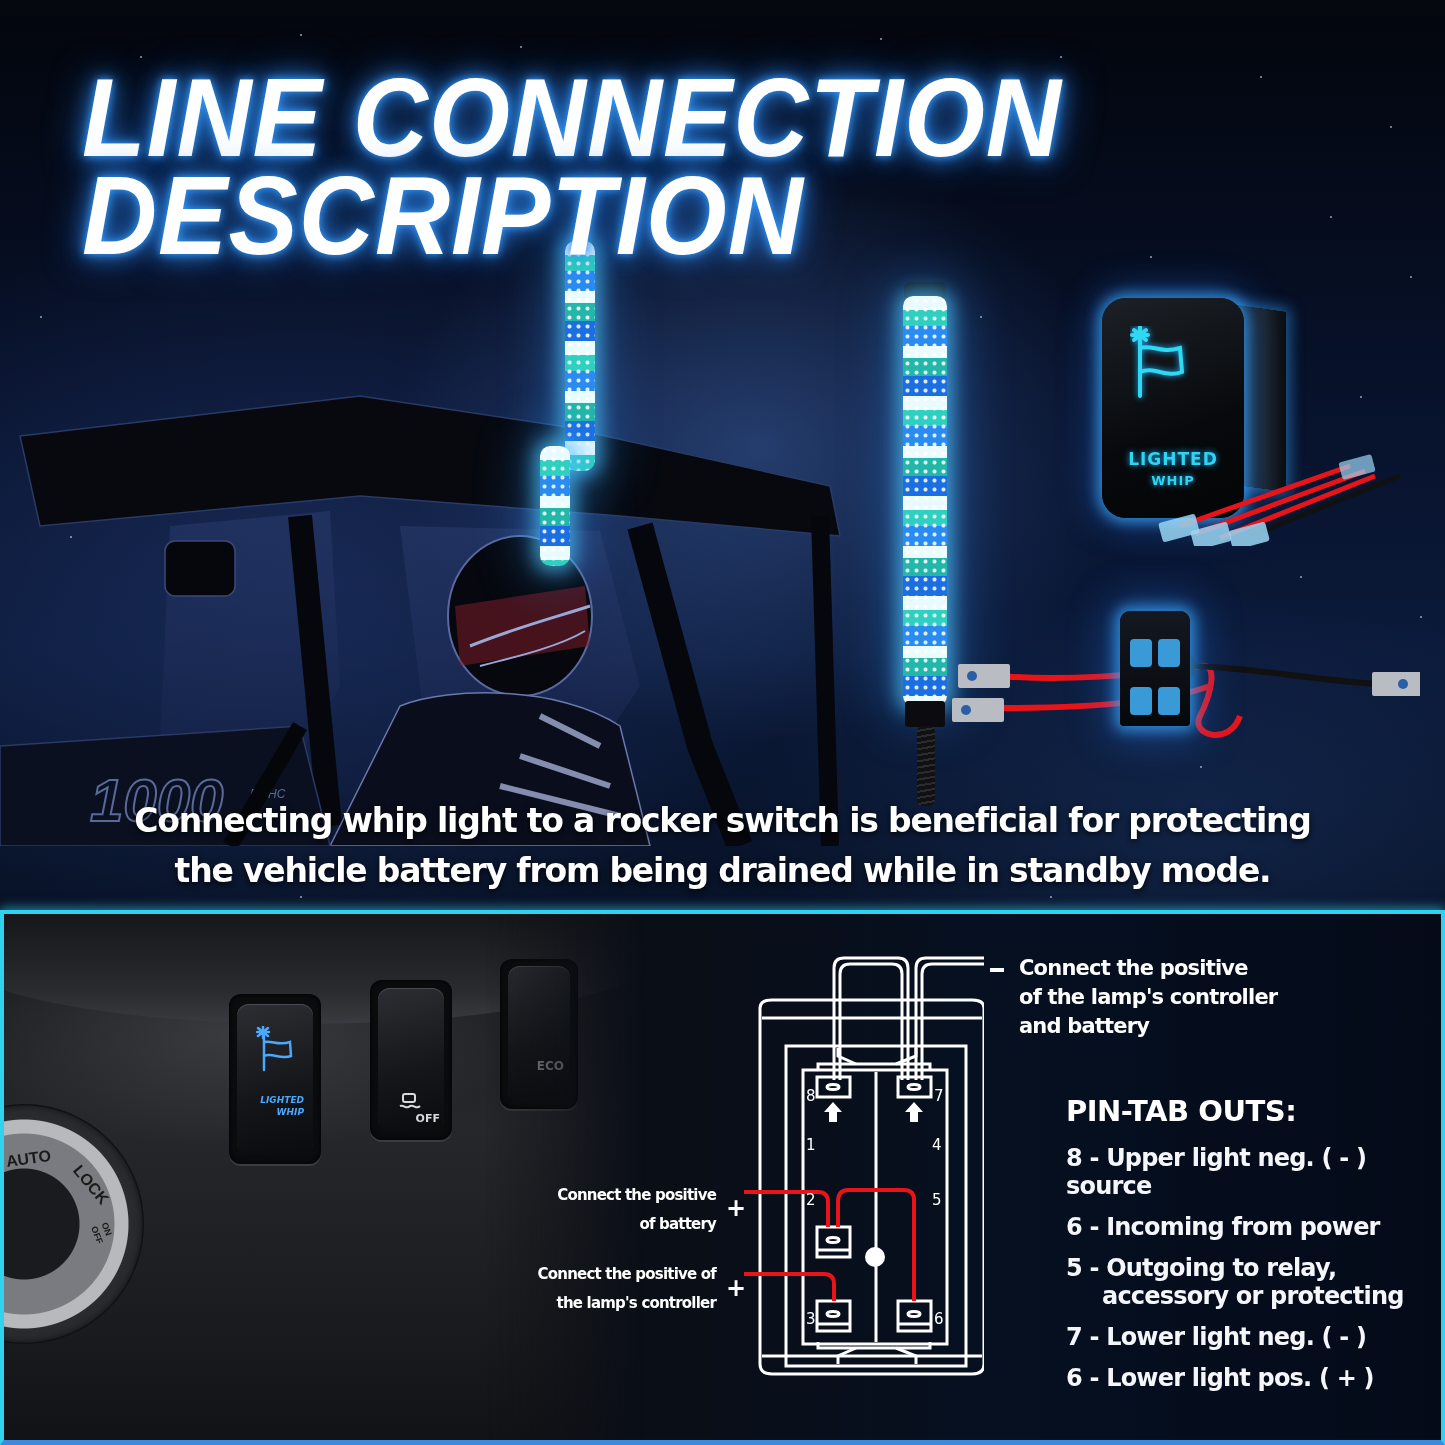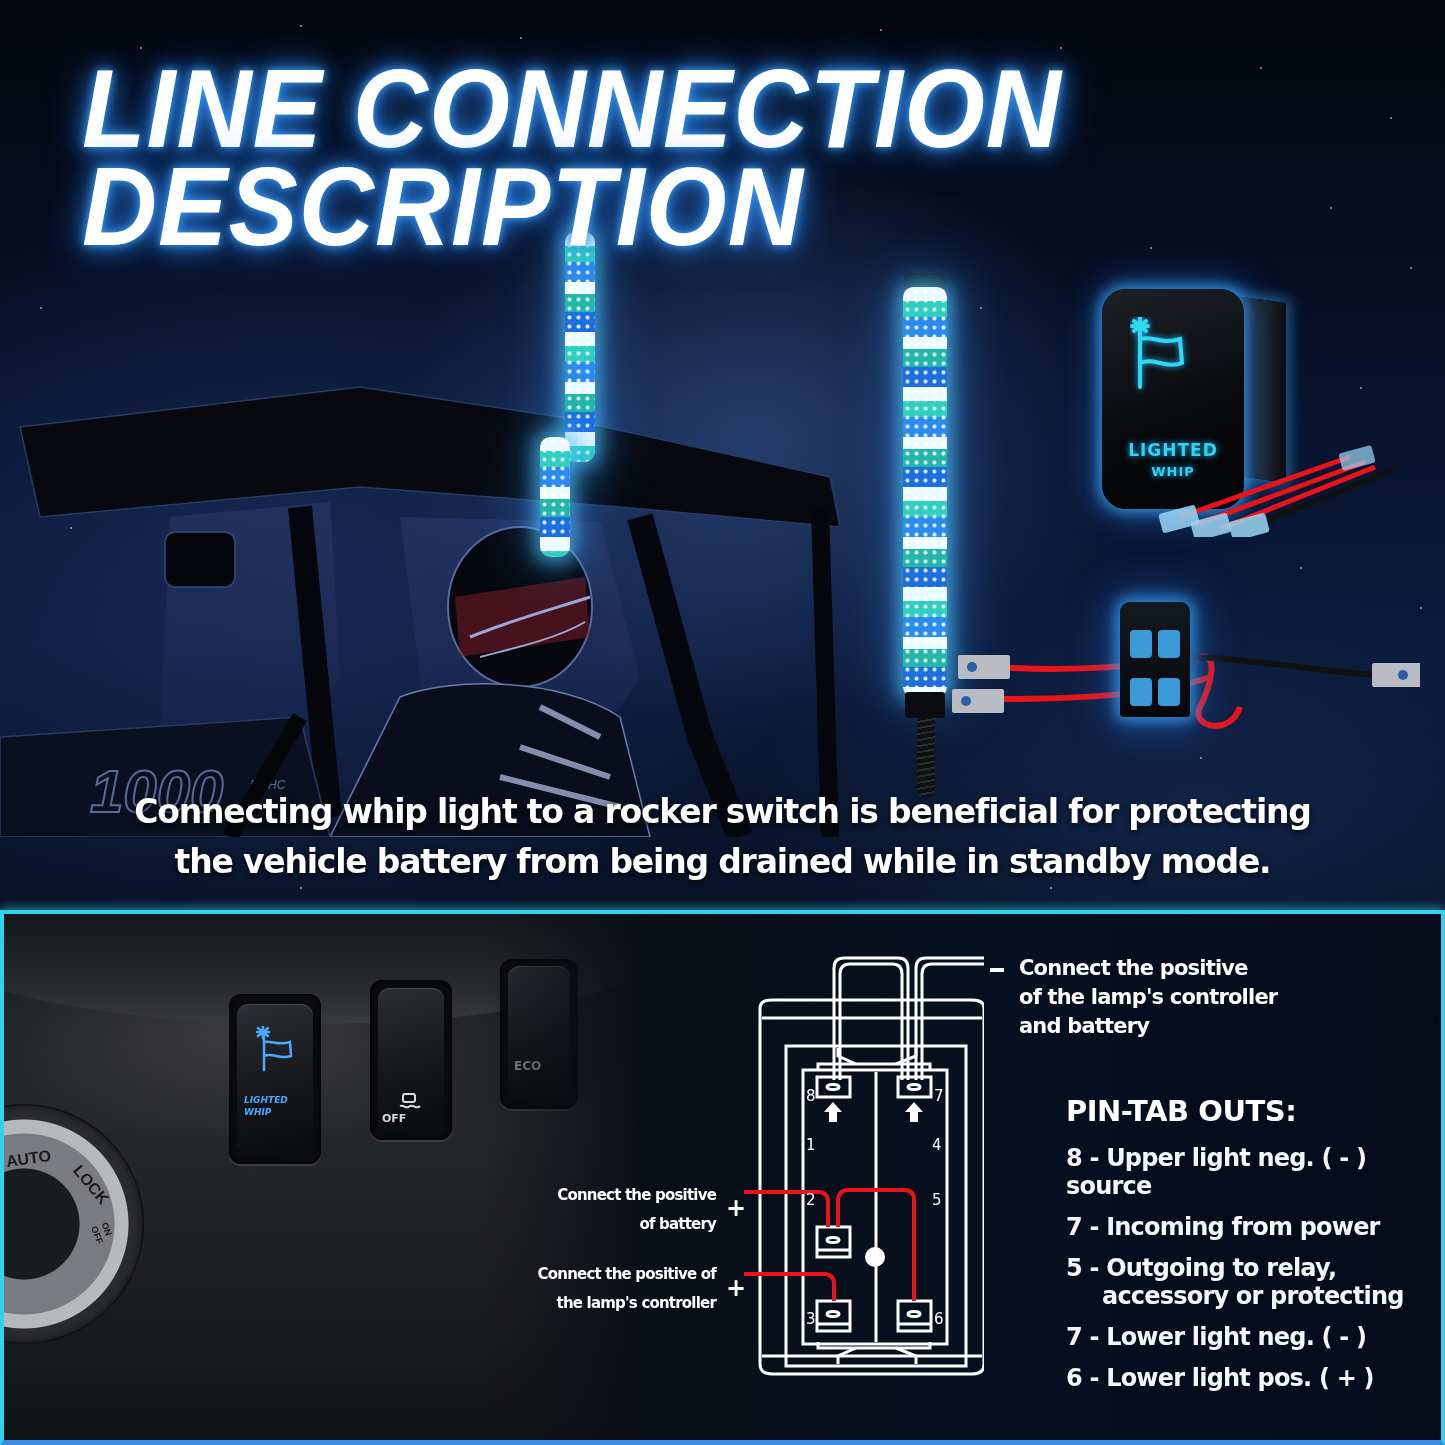--- a/index.html
+++ b/index.html
@@ -1,21 +1,21 @@
 <!DOCTYPE html>
 <html><head>
   <meta charset="utf-8">
   <style>
     * { box-sizing: border-box; margin: 0; padding: 0; }
     html, body { width: 1445px; height: 1445px; overflow: hidden; background: #05080f; }
     body { position: relative; font-family: "Liberation Sans", sans-serif; color: #fff; }
 
     
     .hero {
-      position: absolute; left: 0; top: 7px; width: 1445px; height: 910px;
+      position: absolute; left: 0; top: 16px; width: 1445px; height: 910px;
       background:
         radial-gradient(ellipse 520px 420px at 760px 430px, rgba(60,95,160,0.55), rgba(20,35,70,0) 70%),
         radial-gradient(ellipse 700px 500px at 300px 560px, rgba(35,55,110,0.55), rgba(10,18,40,0) 75%),
         radial-gradient(ellipse 600px 300px at 1200px 800px, rgba(25,50,95,0.5), rgba(0,0,0,0) 75%),
         linear-gradient(180deg, #03060d 0%, #07112a 40%, #0b1a3a 70%, #081226 100%);
       overflow: hidden;
     }
     .stars { position: absolute; inset: 0; }
     .star { position: absolute; width: 2px; height: 2px; border-radius: 50%; background: rgba(210,225,255,0.7); }
 
@@ -105,21 +105,21 @@
     }
     .dash-curve { position: absolute; left: -60px; top: -40px; width: 720px; height: 150px; border-radius: 0 0 50% 50%;
       background: linear-gradient(180deg, #0b0c0e, #2b2c30 80%, #3a3b40); }
     .ignition { position: absolute; left: -100px; top: 190px; width: 240px; height: 240px; border-radius: 50%;
       background: radial-gradient(circle, #1a1b1e 0 55px, #7a7b80 56px 90px, #b8b9bd 91px 104px, #2a2b2e 105px 118px, #1a1b1e 119px);
       box-shadow: inset 0 0 10px rgba(0,0,0,0.8);
     }
     .ign-text { position: absolute; font-family: "Liberation Sans", sans-serif; font-size: 16px; color: #1a1a1a; font-weight: bold; }
     .switch-slot { position: absolute; background: #0b0c0e; border-radius: 12px; box-shadow: inset 0 0 6px #000, 0 2px 0 #3b3c40; }
     .switch-cap { position: absolute; border-radius: 12px; background: linear-gradient(165deg, #2c2e33 0%, #15171a 55%, #0a0b0d 100%); box-shadow: 0 1px 0 #4a4b50 inset; }
-    .dash-sw-text { position: absolute; text-align: left; font-family: "DejaVu Sans", sans-serif; font-style: italic; font-weight: bold; }
+    .dash-sw-text { position: absolute; text-align: right; font-family: "DejaVu Sans", sans-serif; font-style: italic; font-weight: bold; }
 
     
     .diagram { position: absolute; left: 740px; top: 30px; width: 240px; height: 480px; }
     .diagram svg { width: 240px; height: 480px; }
     .pin-num { font-family: "DejaVu Sans", sans-serif; font-size: 15px; fill: #ffffff; }
 
     .callout { position: absolute; font-family: "DejaVu Sans", sans-serif; font-weight: bold; color: #fff; letter-spacing: -0.8px; }
     .neg-callout { left: 1015px; top: 40px; font-size: 21px; line-height: 29px; }
     .neg-sign { position: absolute; left: 986px; top: 54px; width: 14px; height: 4px; background: #fff; }
     .pos-callout { text-align: right; font-size: 15px; line-height: 29px; }
@@ -376,18 +376,18 @@
 
   <div class="callout pos-callout pos2">
     <div>Connect the positive of</div>
     <div>the lamp's controller</div>
   </div>
   <span class="plus" style="left:722px;top:360px;">+</span>
 
   <div class="pinouts">
     <h2>PIN-TAB OUTS:</h2>
     <div class="row"><span>8 - Upper light neg. ( - ) source</span></div>
-    <div class="row"><span>7 - Incoming from power</span></div>
+    <div class="row"><span>6 - Incoming from power</span></div>
     <div class="row"><span>5 - Outgoing to relay,</span><span class="cont">accessory or protecting</span></div>
     <div class="row"><span>7 - Lower light neg. ( - )</span></div>
     <div class="row"><span>6 - Lower light pos. ( + )</span></div>
   </div>
 </section>
 
 </body></html>

